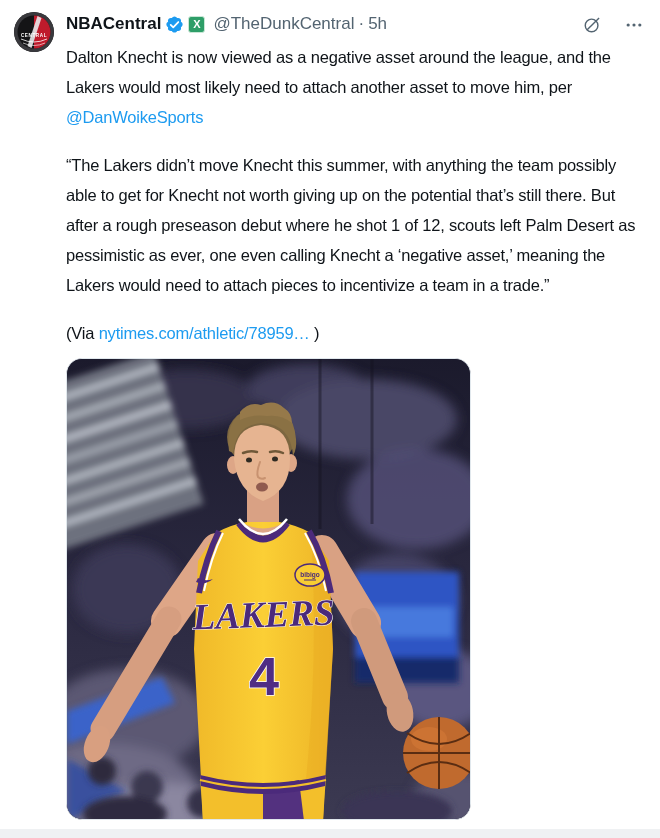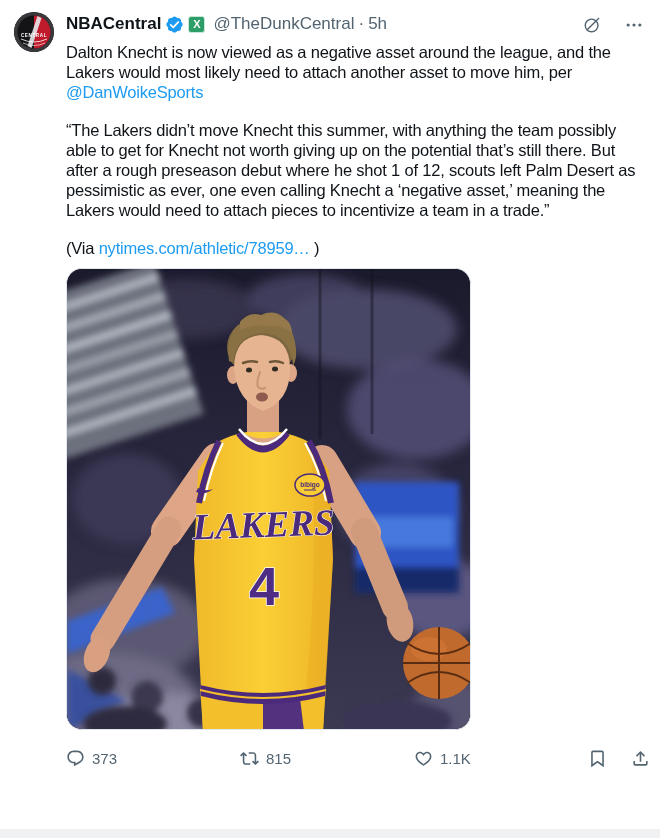--- a/index.html
+++ b/index.html
@@ -9,21 +9,21 @@
   .header{margin:12px 16px 0 66px;display:flex;align-items:flex-start;}
   .name-row{display:flex;align-items:center;gap:4px;font-size:17px;line-height:24px;white-space:nowrap;}
   .author{font-weight:700;color:#0f1419;}
   .vbadge{display:inline-flex;width:19px;height:19px;}
   .abadge{display:inline-flex;align-items:center;justify-content:center;width:17px;height:17px;border-radius:3px;background:#2e9e68;border:1px solid #c9e7d6;color:#fff;font-weight:800;font-size:11px;line-height:1;box-sizing:border-box;}
   .handle,.sep,.time{color:#536471;font-weight:400;}
   .handle{margin-left:4px;}
   .header-icons{margin-left:auto;display:flex;gap:22px;align-items:center;padding-top:3px;}
   .hicon{display:inline-flex;cursor:pointer;}
   .content{margin-left:66px;width:584px;}
-  .text{font-size:16.5px;line-height:20px;letter-spacing:-0.2px;margin:6px 0 0;}
+  .text{font-size:16.5px;line-height:30px;letter-spacing:-0.2px;margin:6px 0 0;}
   .text.gap{margin-top:18px;}
   .link{color:#1d9bf0;text-decoration:none;cursor:pointer;}
   .photo{margin-top:10px;width:405px;height:462px;border-radius:16px;overflow:hidden;border:1px solid #e1e8ed;box-sizing:border-box;cursor:pointer;background:#26243a;}
   .photo svg{display:block;}
   .actions{display:flex;align-items:center;margin-top:8px;height:40px;width:584px;color:#536471;}
   .action{flex:1;display:flex;align-items:center;gap:7px;font-size:15px;cursor:pointer;}
   .action svg,.right-actions svg{width:19px;height:19px;fill:#536471;}
   .right-actions{display:flex;gap:24px;align-items:center;}
   .right-actions .hicon{display:inline-flex;}
   .bottom-strip{position:absolute;bottom:0;left:0;width:660px;height:9px;background:#eff1f3;}

